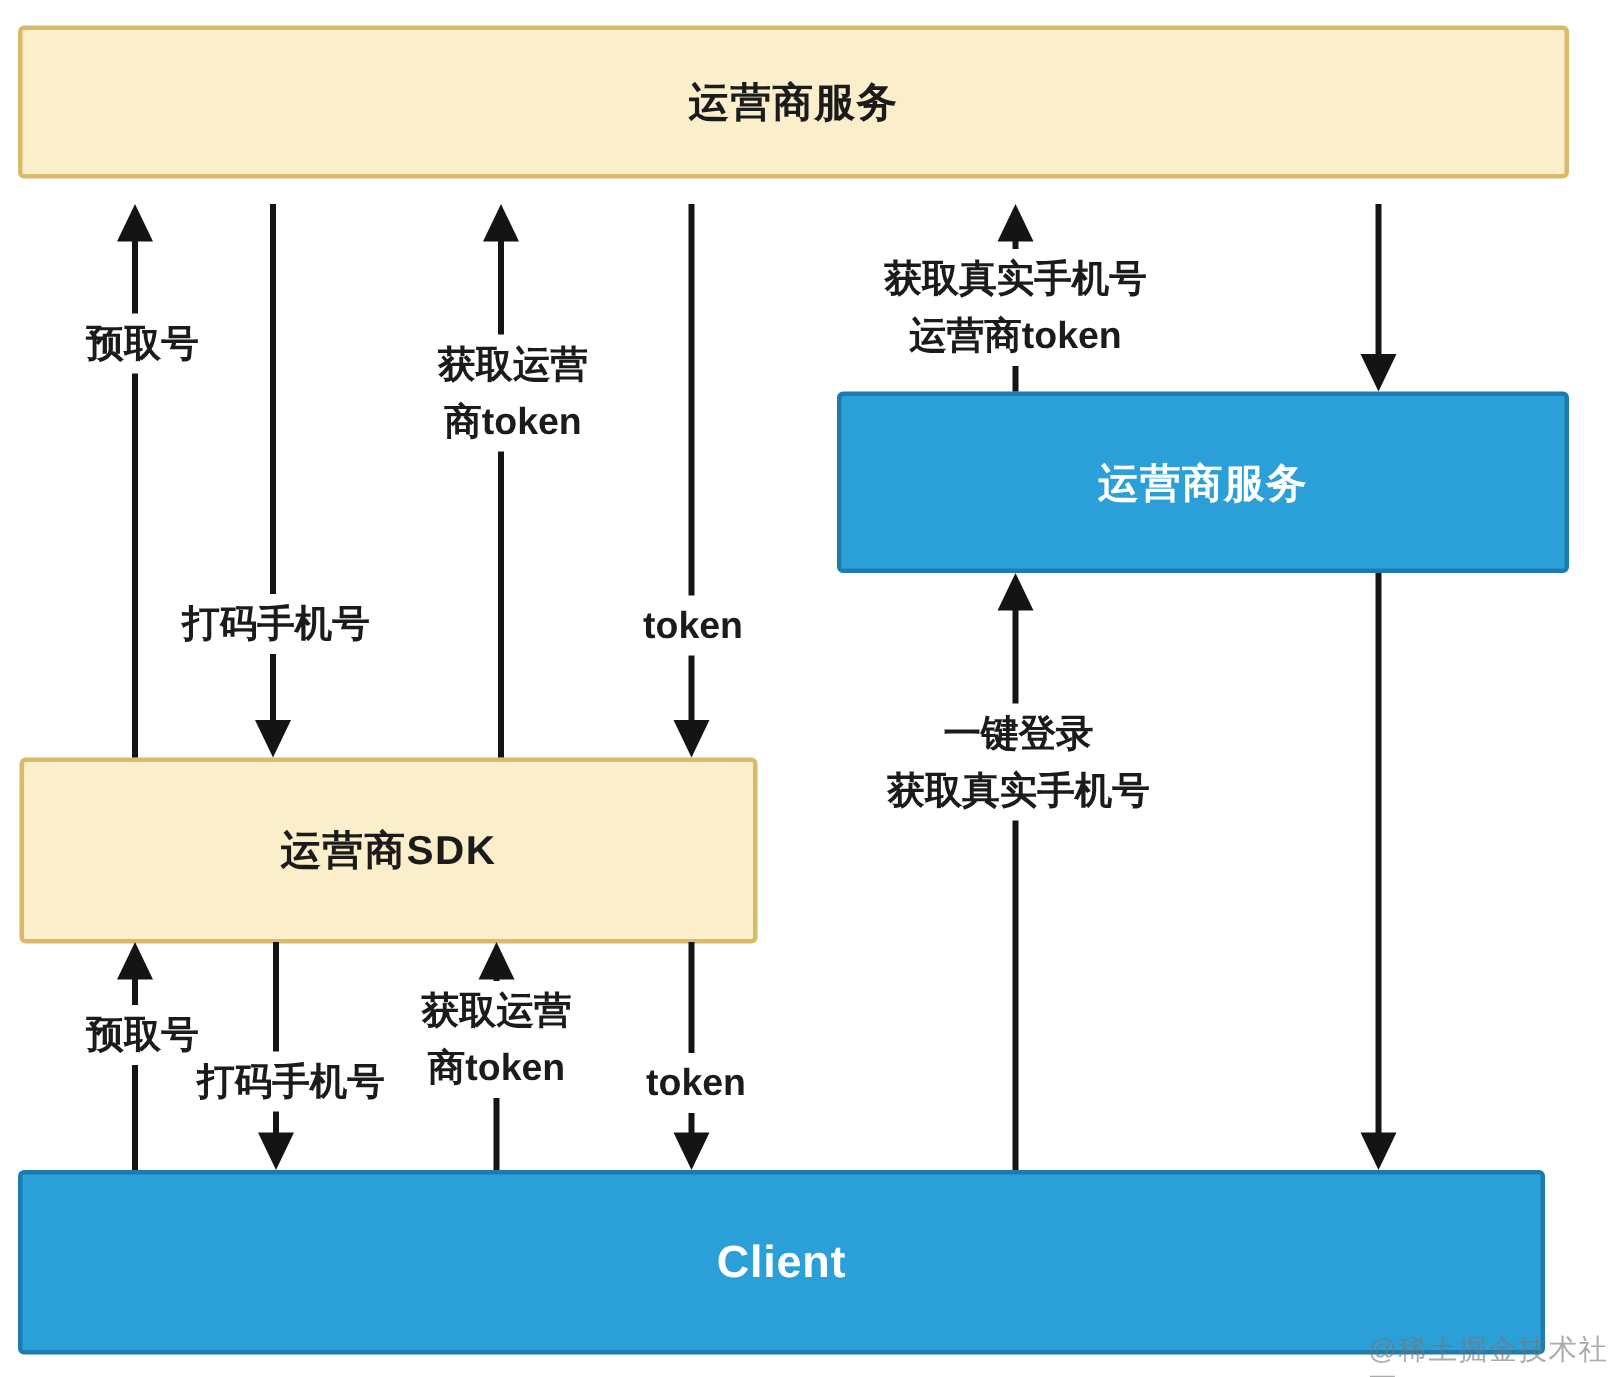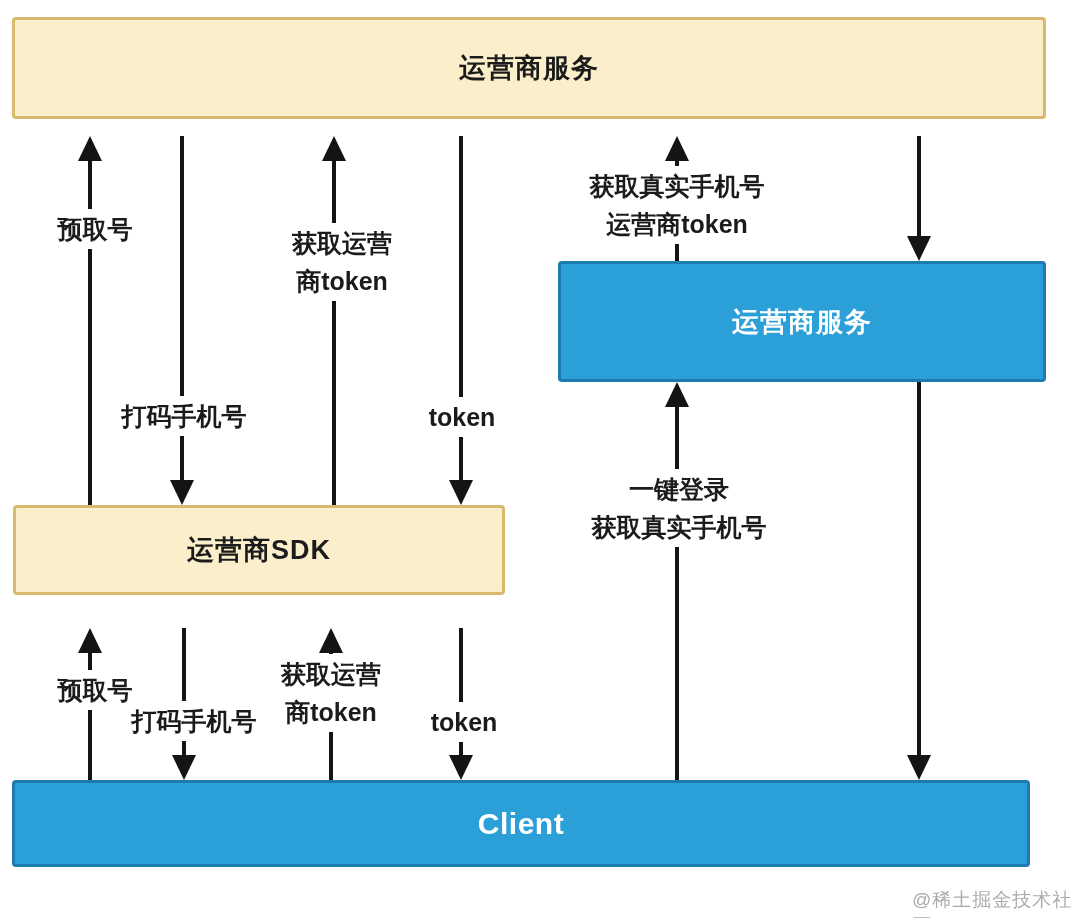--- a/index.html
+++ b/index.html
@@ -38,25 +38,25 @@
 <div id="canvas">
 
   <div class="box yellow" style="left:12px;top:17px;width:1034px;height:102px">
     <span class="title">运营商服务</span>
   </div>
 
   <div class="box blue" style="left:558px;top:261px;width:488px;height:121px">
     <span class="title">运营商服务</span>
   </div>
 
-  <div class="box yellow" style="left:13px;top:505px;width:492px;height:90px">
+  <div class="box yellow" style="left:13px;top:505px;width:492px;height:124px">
     <span class="title">运营商SDK</span>
   </div>
 
-  <div class="box blue client" style="left:12px;top:780px;width:1018px;height:87px">
+  <div class="box blue client" style="left:12px;top:780px;width:1018px;height:123px">
     <span class="title">Client</span>
   </div>
 
   <div class="ahead up" style="left:78px;top:136px"></div>
   <div class="vline" style="left:88px;top:158px;height:347px"></div>
 
   <div class="vline" style="left:180px;top:136px;height:347px"></div>
   <div class="ahead down" style="left:170px;top:480px"></div>
 
   <div class="ahead up" style="left:322px;top:136px"></div>

